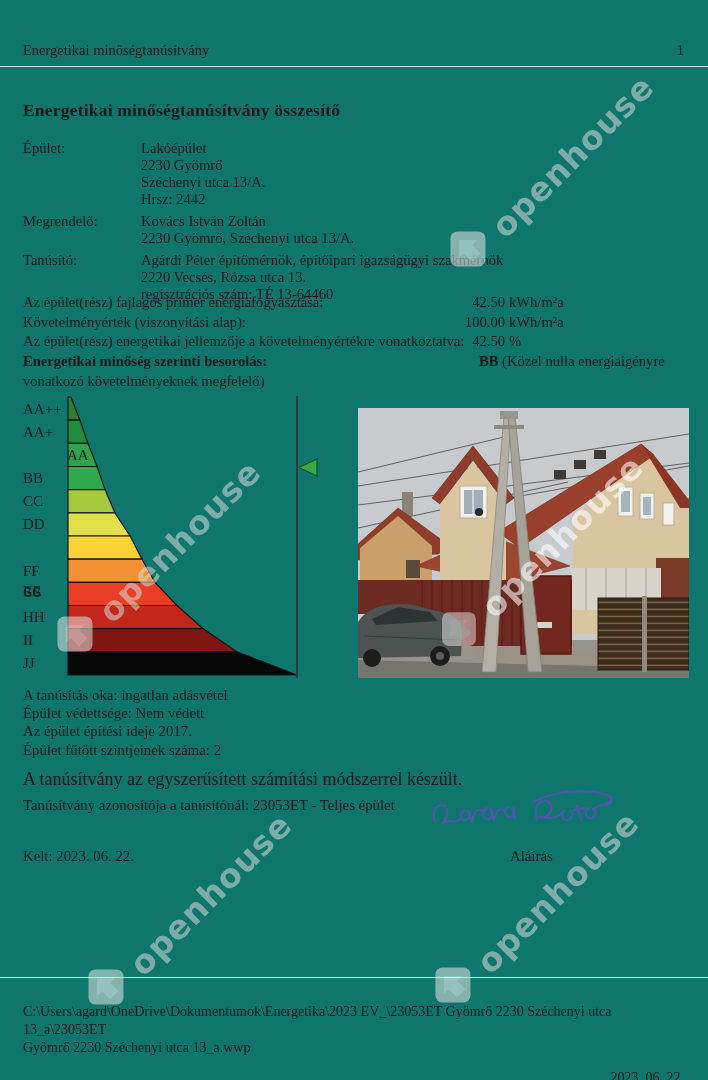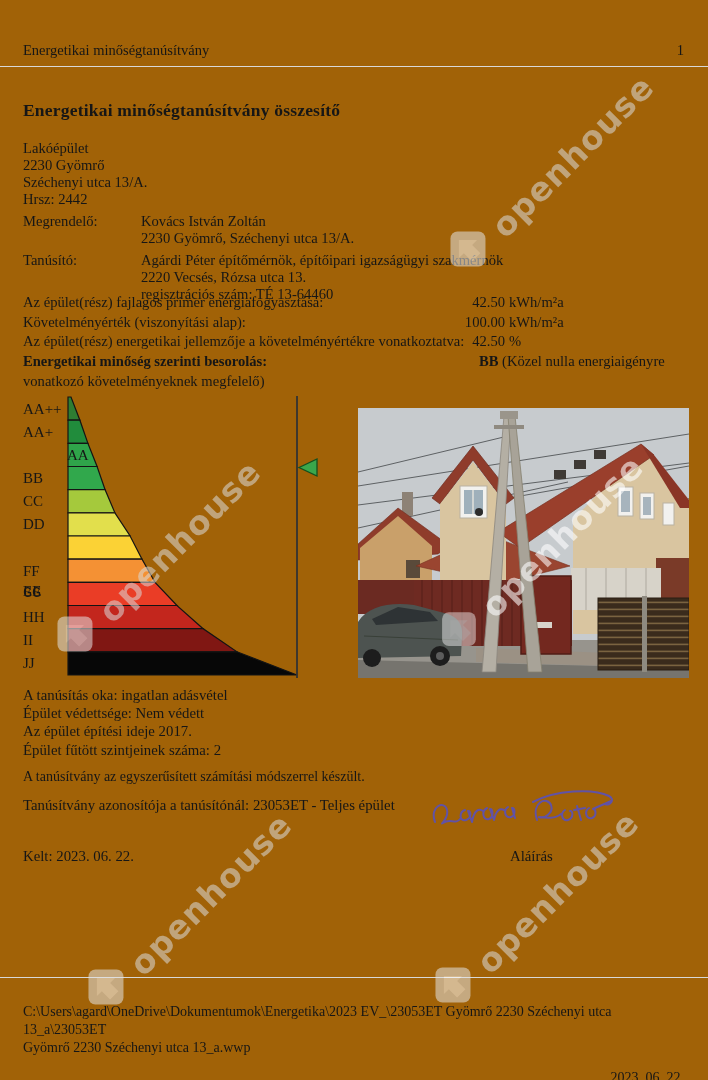--- a/index.html
+++ b/index.html
@@ -1,16 +1,16 @@
 <!DOCTYPE html>
 <html><head>
 <meta charset="utf-8">
 <style>
   html,body{margin:0;padding:0;background:#ffffff;}
-  .page{position:relative;width:708px;height:1080px;background:#a16207;overflow:hidden;
+  .page{position:relative;width:708px;height:1080px;background:#0f766e;overflow:hidden;
         font-family:"Liberation Serif","DejaVu Serif",serif;color:#161616;}
   .abs{position:absolute;}
   
   .rule{position:absolute;left:0;right:0;border-top:1px solid #d8d8d8;height:0;}
   .hdr{top:42px;left:23px;right:24px;display:flex;justify-content:space-between;font-size:14.5px;}
   
   .title{top:100px;left:23px;font-size:17.5px;font-weight:bold;letter-spacing:.2px;}
   
   .info{top:140px;left:23px;width:640px;display:flex;flex-direction:column;gap:5px;font-size:14.6px;}
   .irow{display:flex;}
@@ -28,21 +28,21 @@
   .rcont{line-height:19px;}
   
   .chart{top:396px;left:23px;width:320px;height:284px;}
   .chart-label{position:absolute;left:0;width:42px;font-size:15px;line-height:18px;}
   #chart-svg{position:absolute;left:0;top:0;}
   
   .photo{top:408px;left:358px;width:331px;height:270px;background:#c7cbce;overflow:hidden;z-index:1;}
   
   .details{top:686px;left:23px;font-size:14.8px;}
   .details div{line-height:18.2px;}
-  .method{top:769px;left:23px;font-size:14px;}
+  .method{top:769px;left:23px;font-size:18px;}
   .certid{top:797px;left:23px;font-size:14.8px;text-align:center;}
   .kelt{top:848px;left:23px;font-size:14.8px;}
   .alairas{top:848px;left:510px;font-size:14.8px;}
   .sig{top:784px;left:425px;width:190px;height:54px;}
   
   .footer{top:1003px;left:23px;right:24px;font-size:14px;line-height:18px;}
   .fdate{position:absolute;right:0;top:18px;margin-top:48px;}
   
   .wm{position:absolute;z-index:3;pointer-events:none;display:flex;align-items:flex-end;gap:5px;
       transform:translate(-50%,-50%) rotate(-45deg);opacity:.55;}
@@ -60,20 +60,21 @@
   <div class="abs hdr">
     <span>Energetikai minőségtanúsítvány</span>
     <span>1</span>
   </div>
   <div class="rule" style="top:66px"></div>
 
   <div class="abs title">Energetikai minőségtanúsítvány összesítő</div>
 
   <div class="abs info">
     <div class="irow">
+      <span class="lbl">Épület:</span>
       <span class="lines">
           <div>Lakóépület</div>
           <div>2230 Gyömrő</div>
           <div>Széchenyi utca 13/A.</div>
           <div>Hrsz: 2442</div>
         </span>
     </div>
     <div class="irow">
       <span class="lbl">Megrendelő:</span>
       <span class="lines">

